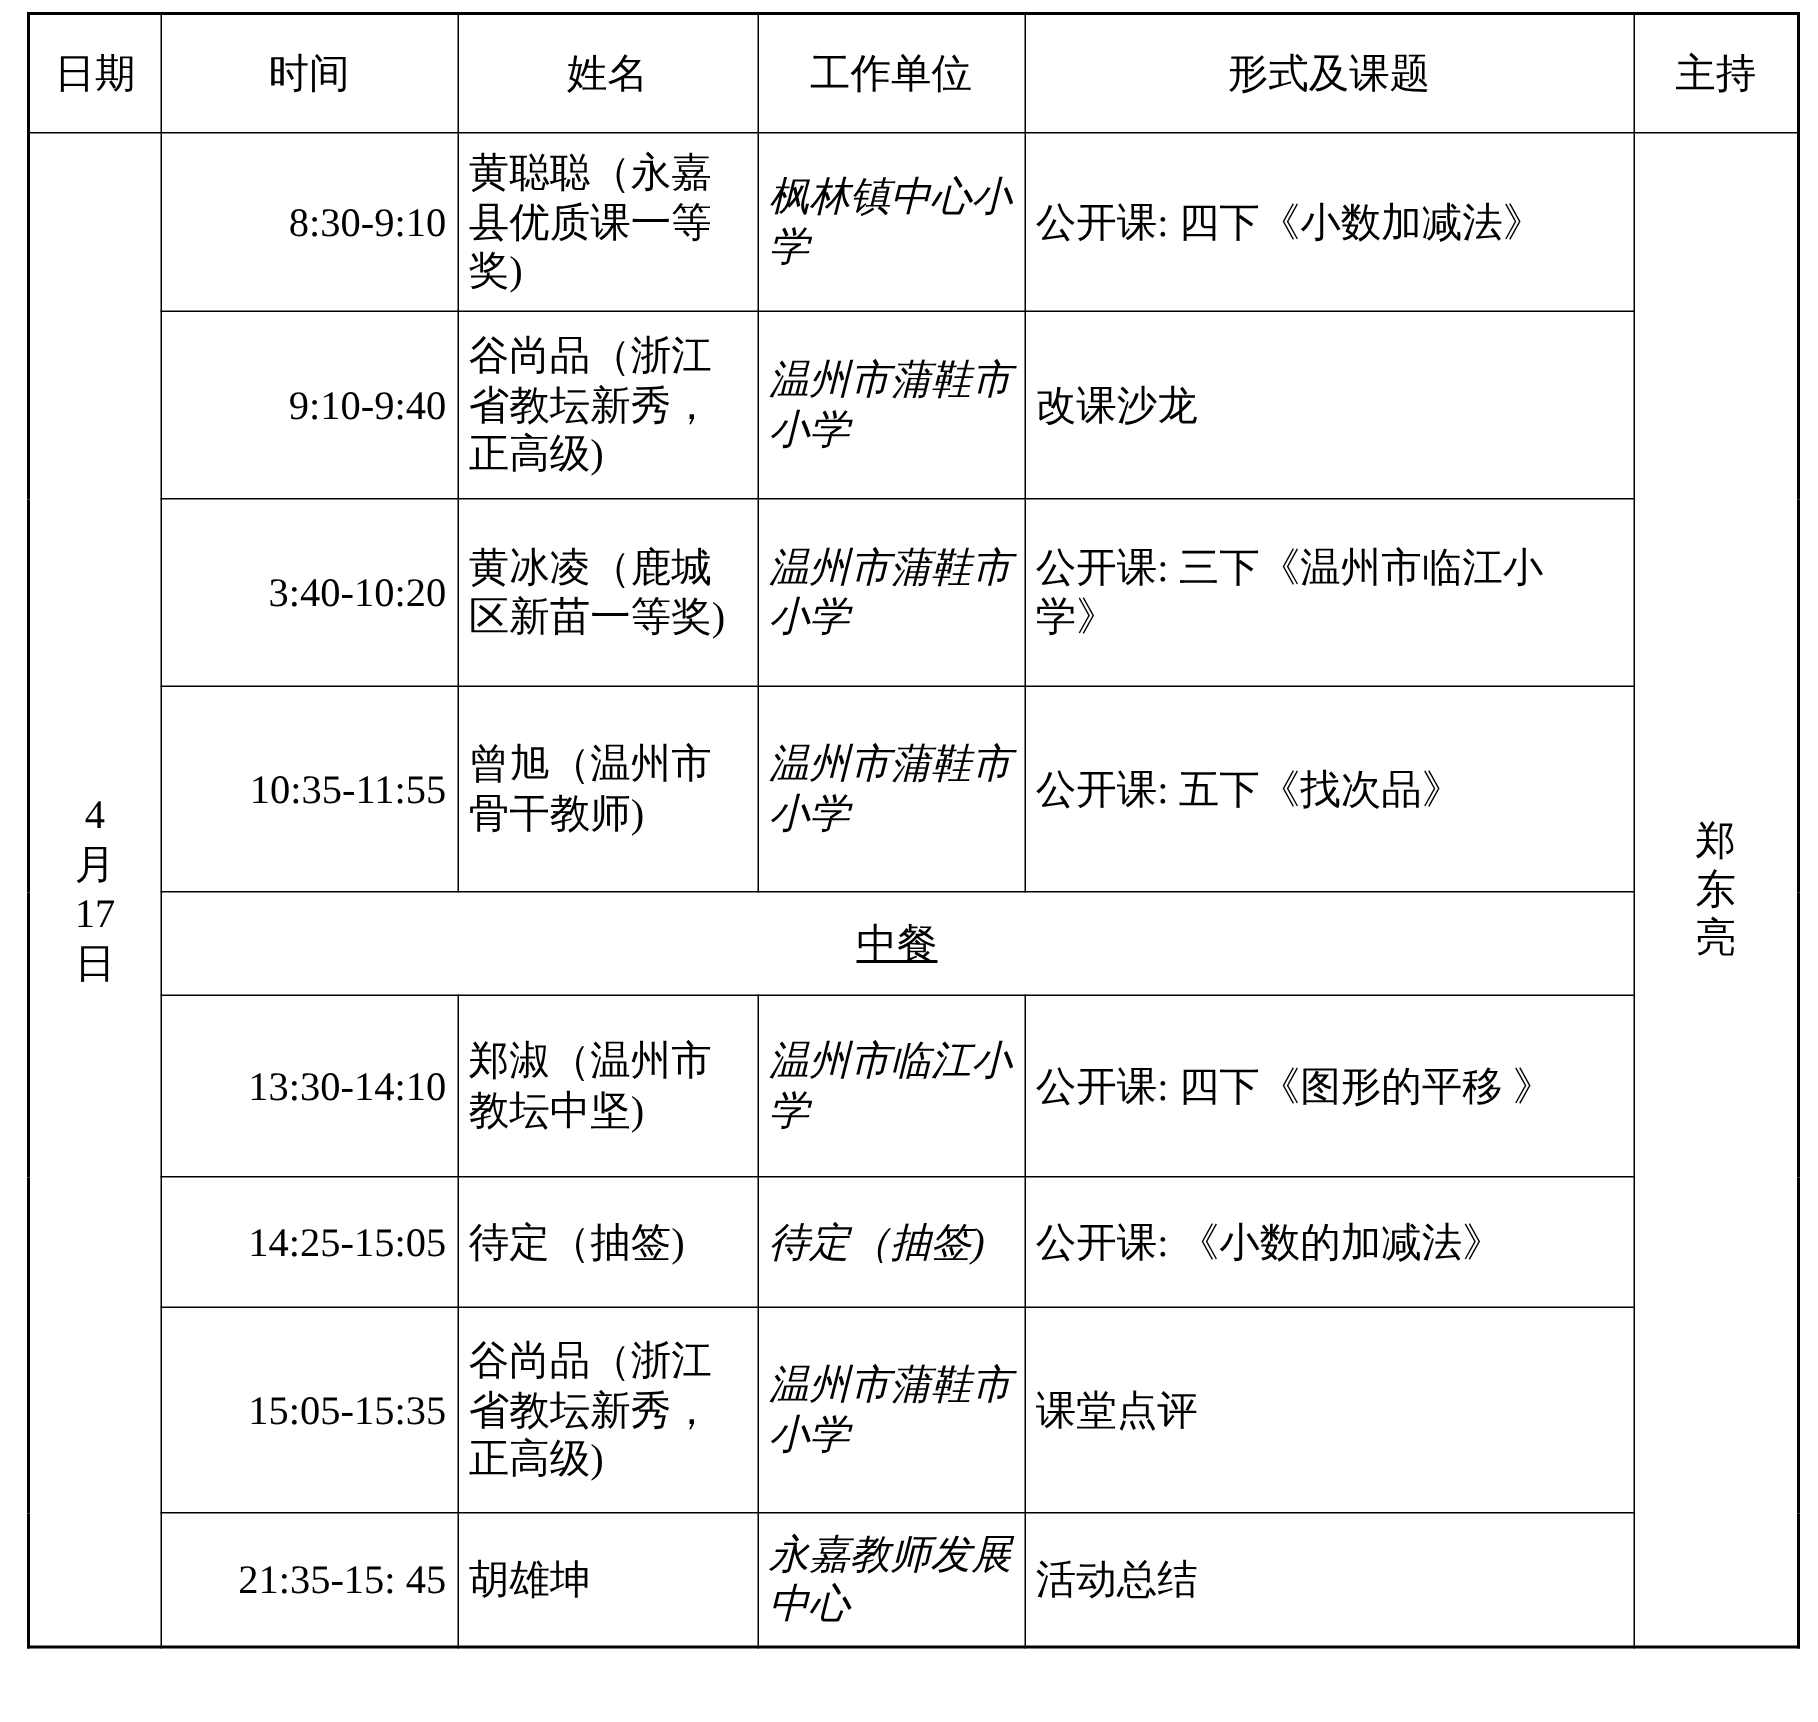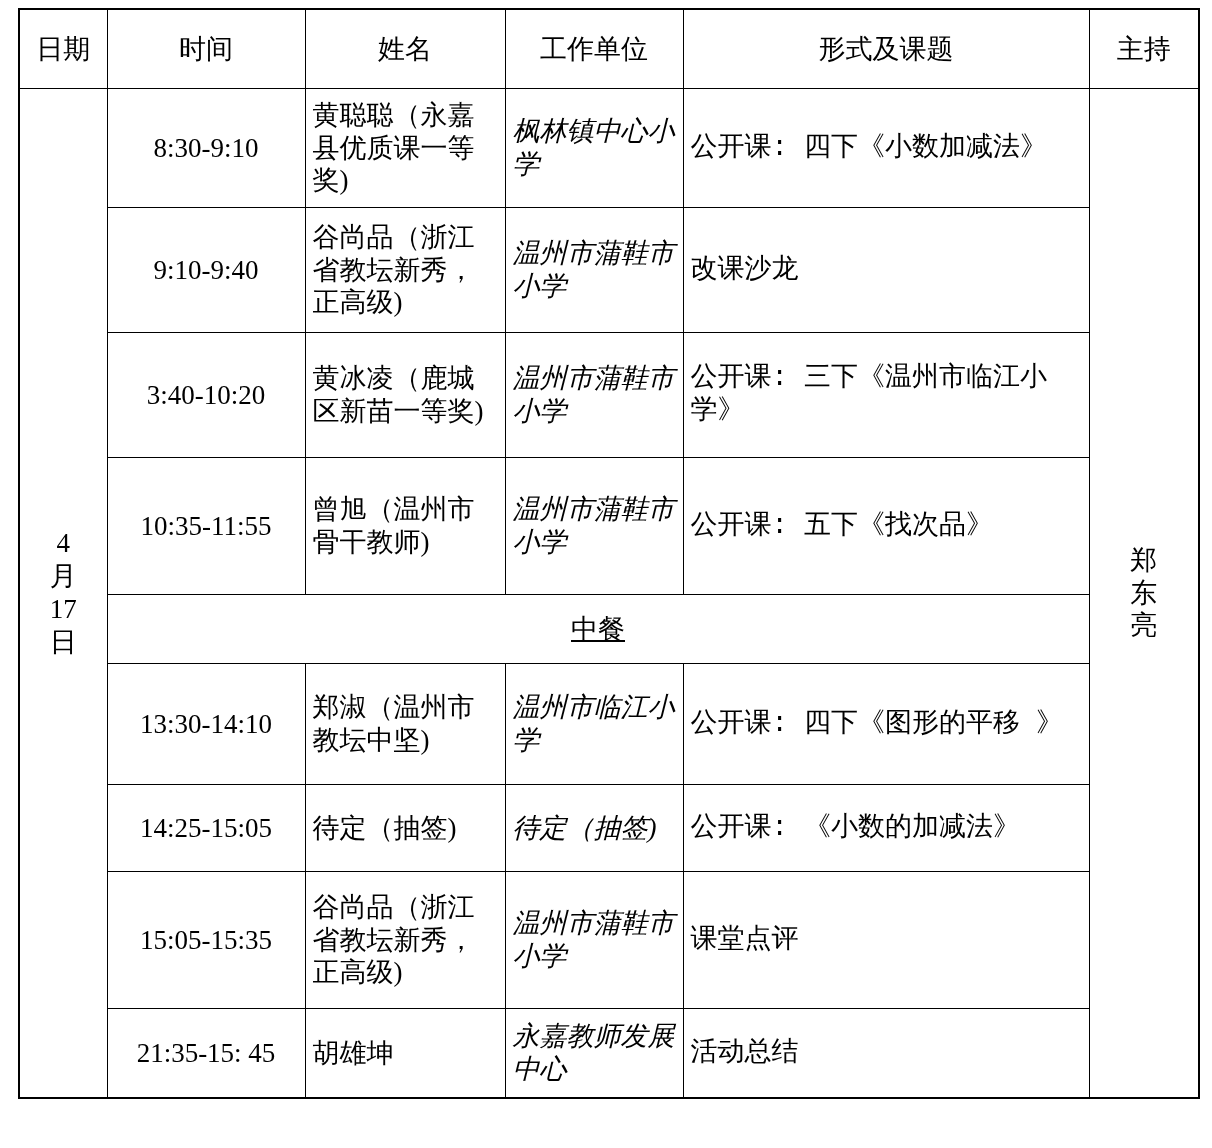--- a/index.html
+++ b/index.html
@@ -60,31 +60,31 @@
   td.date-cell .dch { display: block; }
   td.host-cell {
     text-align: center;
     font-size: 30px;
     line-height: 1.5;
     padding: 6px 2px;
   }
   td.host-cell .hch { display: block; }
 
   td.time-cell {
-    text-align: center;
+    text-align: right;
     font-size: 26px;
     white-space: nowrap;
     padding-left: 10px;
   }
   td.name-cell, td.unit-cell, td.topic-cell {
     text-align: left;
   }
   td.name-cell { font-size: 27px; }
   td.unit-cell { font-size: 27px; font-style: italic; }
-  td.topic-cell { font-size: 27px; font-family: Liberation Mono, monospace; }
+  td.topic-cell { font-size: 27px; }
 
   td.lunch-cell {
     text-align: center;
     font-size: 28px;
     height: 62px;
     text-decoration: underline;
   }
 
   
   tr.r1 td { height: 112px; }

